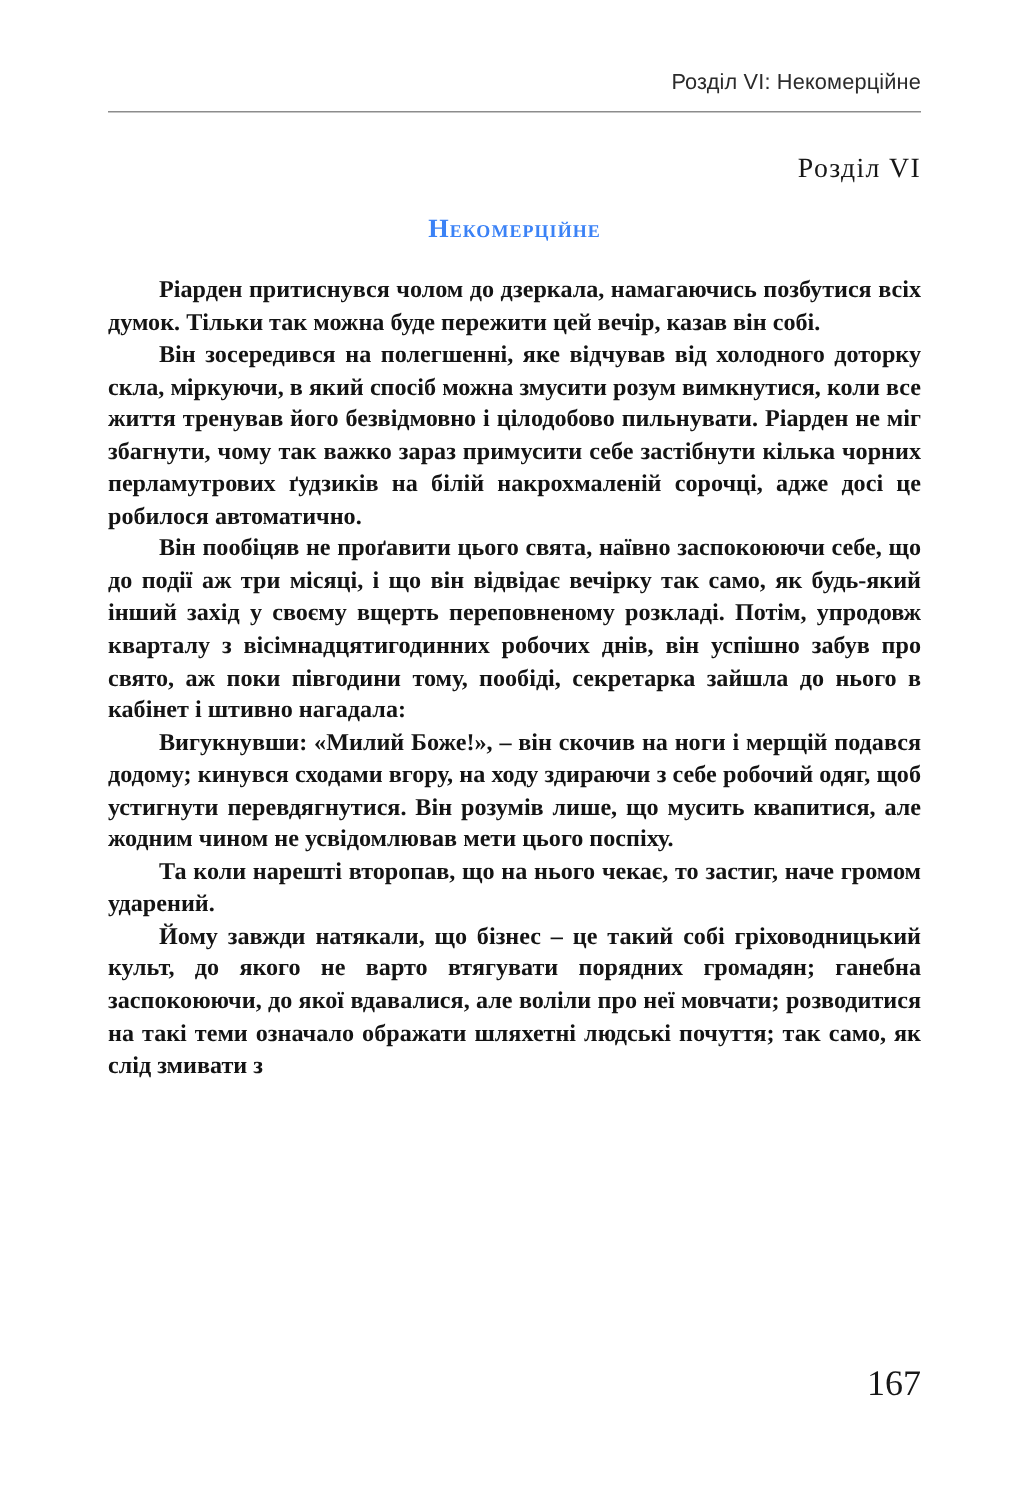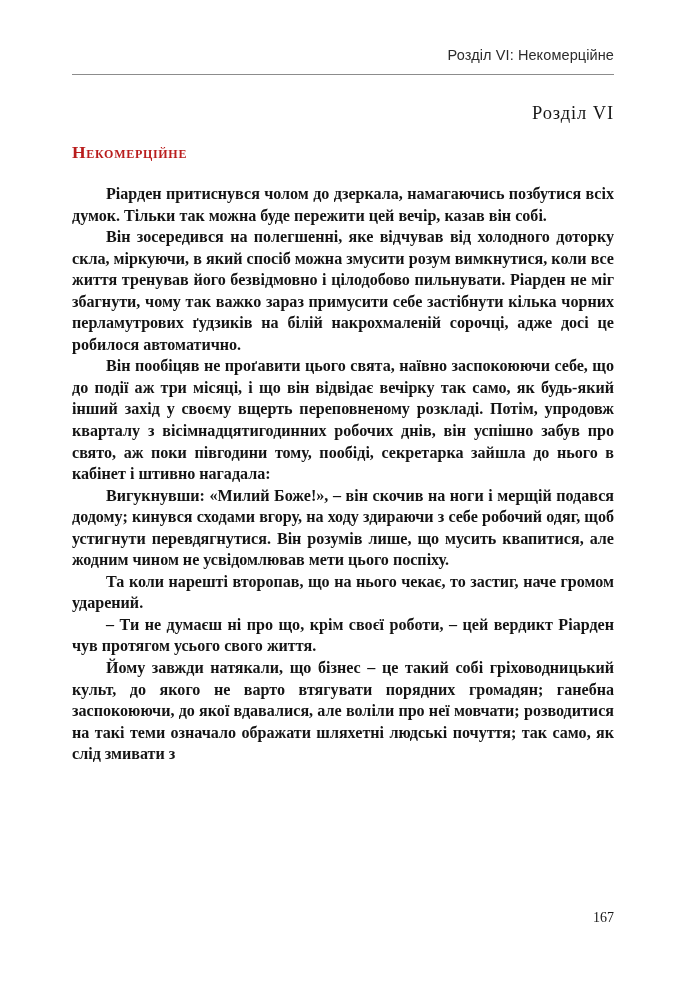--- a/index.html
+++ b/index.html
@@ -53,26 +53,26 @@
     text-align: right;
     font-size: 18.5px;
     letter-spacing: 0.9px;
     color: #171717;
   }
   .chapter-title {
     position: absolute;
     left: 72px;
     top: 142px;
     width: 542px;
-    text-align: left;
+    text-align: center;
     font-size: 17.5px;
     font-weight: bold;
     font-variant: small-caps;
     letter-spacing: 0.7px;
-    color: #b91c1c;
+    color: #3b82f6;
   }
 
   
   .body-text {
     position: absolute;
     left: 72px;
     top: 183px;
     width: 542px;
     font-size: 16.1px;
     line-height: 21.55px;
@@ -87,21 +87,21 @@
     text-indent: 34px;
   }
 
   
   .folio {
     position: absolute;
     left: 72px;
     top: 910px;
     width: 542px;
     text-align: right;
-    font-size: 14px;
+    font-size: 24px;
     color: #171717;
   }
 </style>
 </head>
 <body>
 
 <div class="page">
 
   <div class="running-head">Розділ VI: Некомерційне</div>
 
@@ -110,19 +110,18 @@
   <div class="chapter-number">Розділ VI</div>
 
   <div class="chapter-title">Некомерційне</div>
 
   <div class="body-text">
     <p>Ріарден притиснувся чолом до дзеркала, намагаючись позбутися всіх думок. Тільки так можна буде пережити цей вечір, казав він собі.</p>
     <p>Він зосередився на полегшенні, яке відчував від холодного доторку скла, міркуючи, в який спосіб можна змусити розум вимкнутися, коли все життя тренував його безвідмовно і цілодобово пильнувати. Ріарден не міг збагнути, чому так важко зараз примусити себе застібнути кілька чорних перламутрових ґудзиків на білій накрохмаленій сорочці, адже досі це робилося автоматично.</p>
     <p>Він пообіцяв не проґавити цього свята, наївно заспокоюючи себе, що до події аж три місяці, і що він відвідає вечірку так само, як будь-який інший захід у своєму вщерть переповненому розкладі. Потім, упродовж кварталу з вісімнадцятигодинних робочих днів, він успішно забув про свято, аж поки півгодини тому, пообіді, секретарка зайшла до нього в кабінет і штивно нагадала:</p>
     <p>Вигукнувши: «Милий Боже!», – він скочив на ноги і мерщій подався додому; кинувся сходами вгору, на ходу здираючи з себе робочий одяг, щоб устигнути перевдягнутися. Він розумів лише, що мусить квапитися, але жодним чином не усвідомлював мети цього поспіху.</p>
     <p>Та коли нарешті второпав, що на нього чекає, то застиг, наче громом ударений.</p>
-    <p>– Ти не думаєш ні про що, крім своєї роботи, – цей вердикт Ріарден чув протягом усього свого життя.</p>
     <p>Йому завжди натякали, що бізнес – це такий собі гріховодницький культ, до якого не варто втягувати порядних громадян; ганебна заспокоюючи, до якої вдавалися, але воліли про неї мовчати; розводитися на такі теми означало ображати шляхетні людські почуття; так само, як слід змивати з</p>
   </div>
 
   <div class="folio">167</div>
 
 </div>
 
 </body></html>

